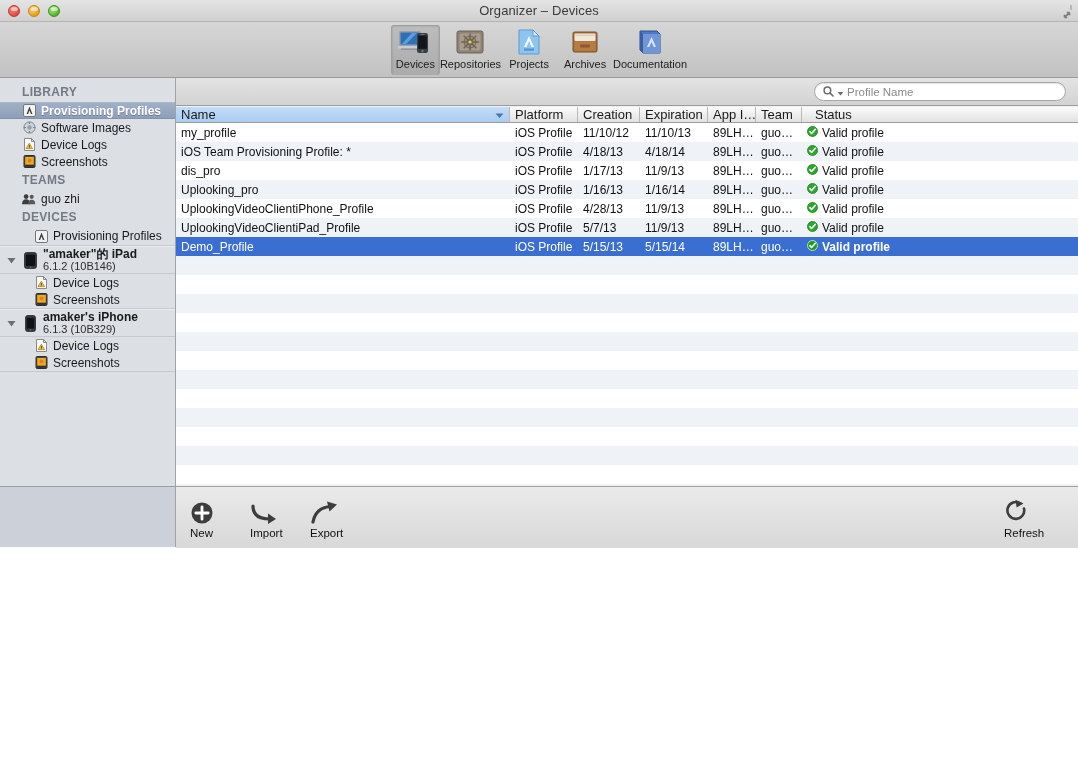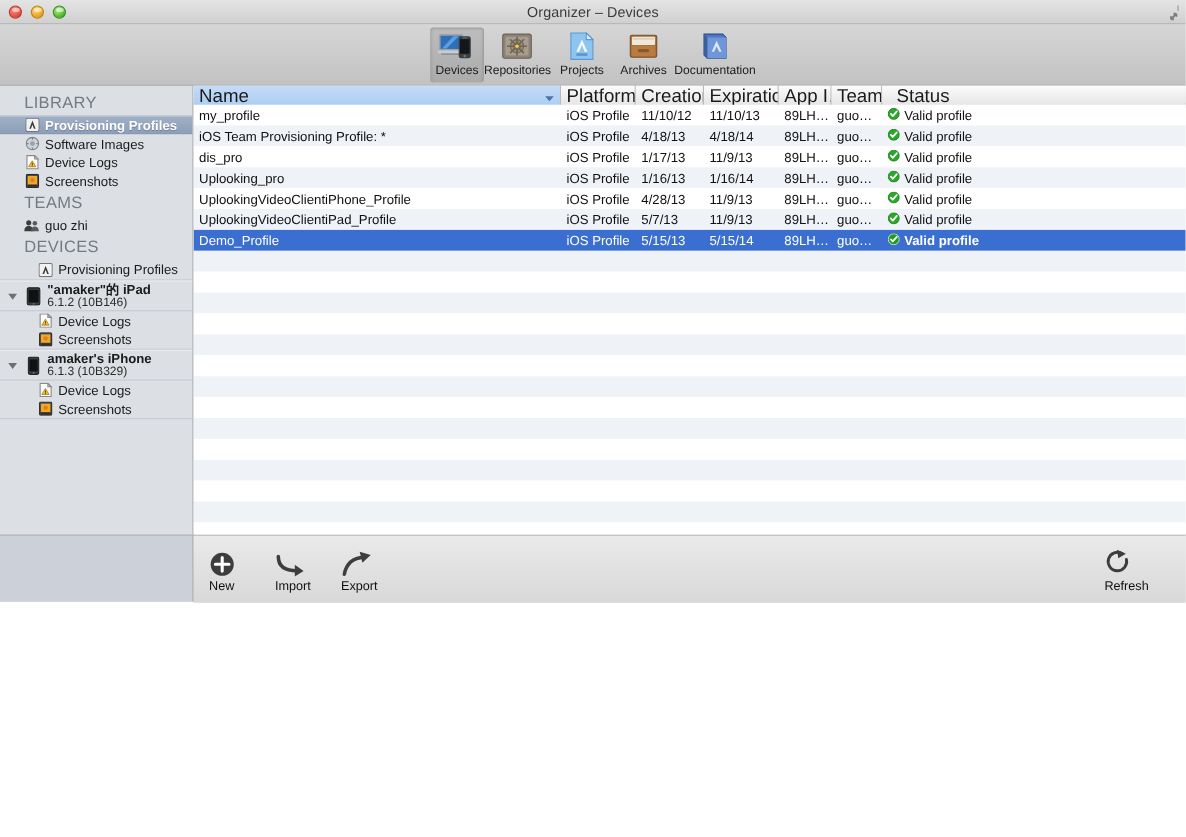--- a/index.html
+++ b/index.html
@@ -75,21 +75,21 @@
 
   
   .sidebar {
     width: 176px; flex: 0 0 176px;
     background: #dcdfe4;
     border-right: 1px solid #a2a2a2;
     overflow: hidden;
     padding-top: 4px;
   }
   .sec-head {
-    font-size: 15px; font-weight: normal; color: #737a84;
+    font-size: 12px; font-weight: bold; color: #737a84;
     padding: 3px 0 3px 22px; letter-spacing: .3px;
   }
   .srow {
     display: flex; align-items: center;
     height: 17px; padding-left: 22px; gap: 5px;
     font-size: 12px; color: #1a1a1a; cursor: default;
     position: relative;
   }
   .srow.sel {
     background: linear-gradient(to bottom, #9fb0c6, #8d9fb9);
@@ -136,24 +136,24 @@
     border-radius: 10px;
     display: flex; align-items: center; gap: 3px;
     padding: 0 8px;
     box-shadow: inset 0 1px 1px rgba(0,0,0,.12);
   }
   .searchfield .ph { font-size: 11.5px; color: #8a8a8a; }
 
   
   .thead {
     height: 17px; flex: 0 0 17px;
-    display: flex; align-items: flex-start;
+    display: flex; align-items: flex-end;
     background: linear-gradient(to bottom, #f2f2f2, #dedede);
     border-bottom: 1px solid #9d9d9d;
-    font-size: 17px; color: #1a1a1a;
+    font-size: 13px; color: #1a1a1a;
   }
   .th {
     display: flex; align-items: center;
     padding: 0 5px; border-right: 1px solid #b9b9b9;
     white-space: nowrap; overflow: hidden; cursor: default;
     background: linear-gradient(to bottom, #fbfbfb, #e2e2e2);
   }
   .th.sorted {
     background: linear-gradient(to bottom, #c4dcf7, #a9ccf2);
     position: relative;
@@ -462,20 +462,36 @@
               <circle cx="6.5" cy="5.6" r="2" fill="#d9802a"></circle>
             </svg>
         </span>
         <span class="lbl">Screenshots</span>
       </div>
 
     </div>
 
     <div class="content">
 
+      <div class="searchbar">
+        <div class="searchfield">
+          <span>
+            <svg width="11" height="11" viewBox="0 0 11 11">
+                <circle cx="4.4" cy="4.4" r="3.3" fill="none" stroke="#6b6b6b" stroke-width="1.5"></circle>
+                <path d="M6.9 6.9 L10 10" stroke="#6b6b6b" stroke-width="1.6" stroke-linecap="round"></path>
+              </svg>
+          </span>
+          <span>
+            <svg width="7" height="7" viewBox="0 0 7 7">
+                <path d="M0.6 2 L6.4 2 L3.5 5.4 Z" fill="#6b6b6b"></path>
+              </svg>
+          </span>
+          <span class="ph">Profile Name</span>
+        </div>
+      </div>
 
       <div class="thead">
         <div class="th sorted c-name">
           <span>Name</span>
           <span class="sortarrow">
             <svg width="9" height="7" viewBox="0 0 9 7">
                 <path d="M0.6 1.4 L8.4 1.4 L4.5 6 Z" fill="#4b73a8"></path>
               </svg>
           </span>
         </div>

